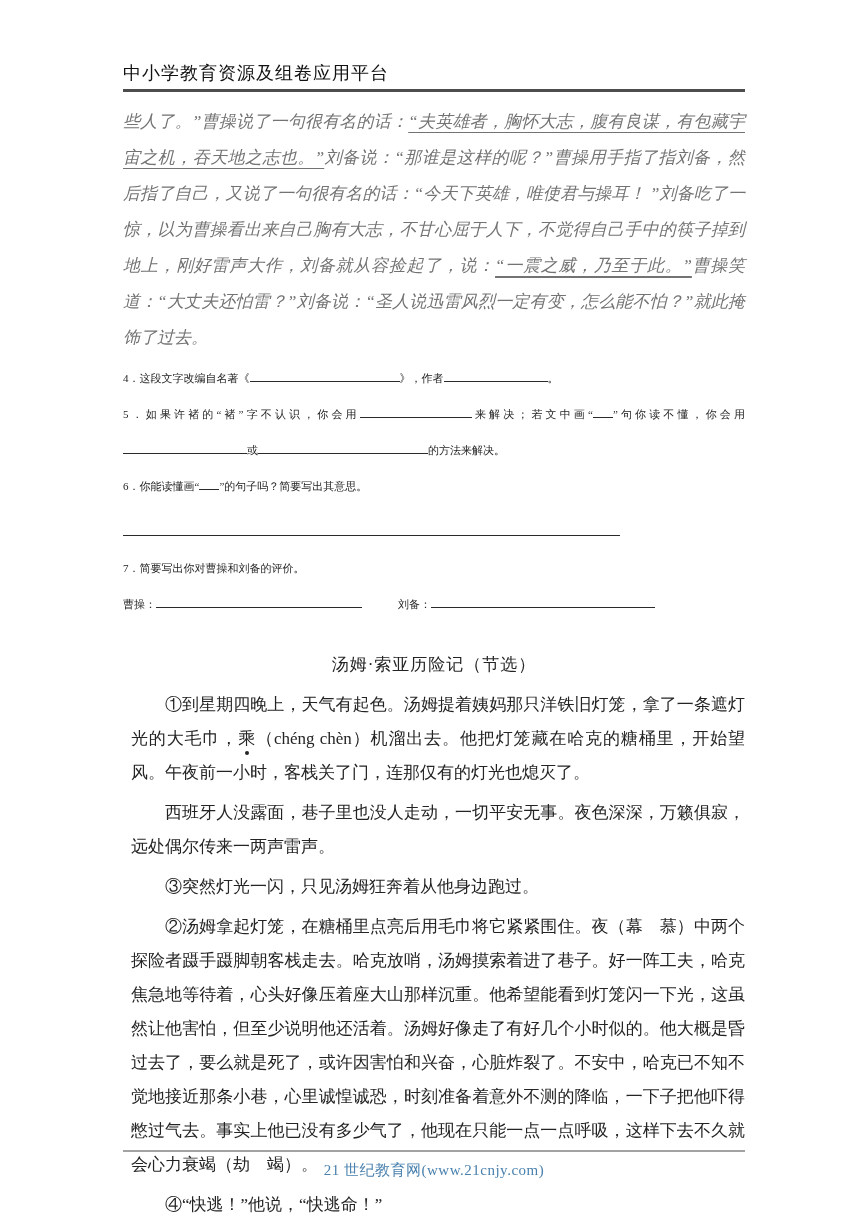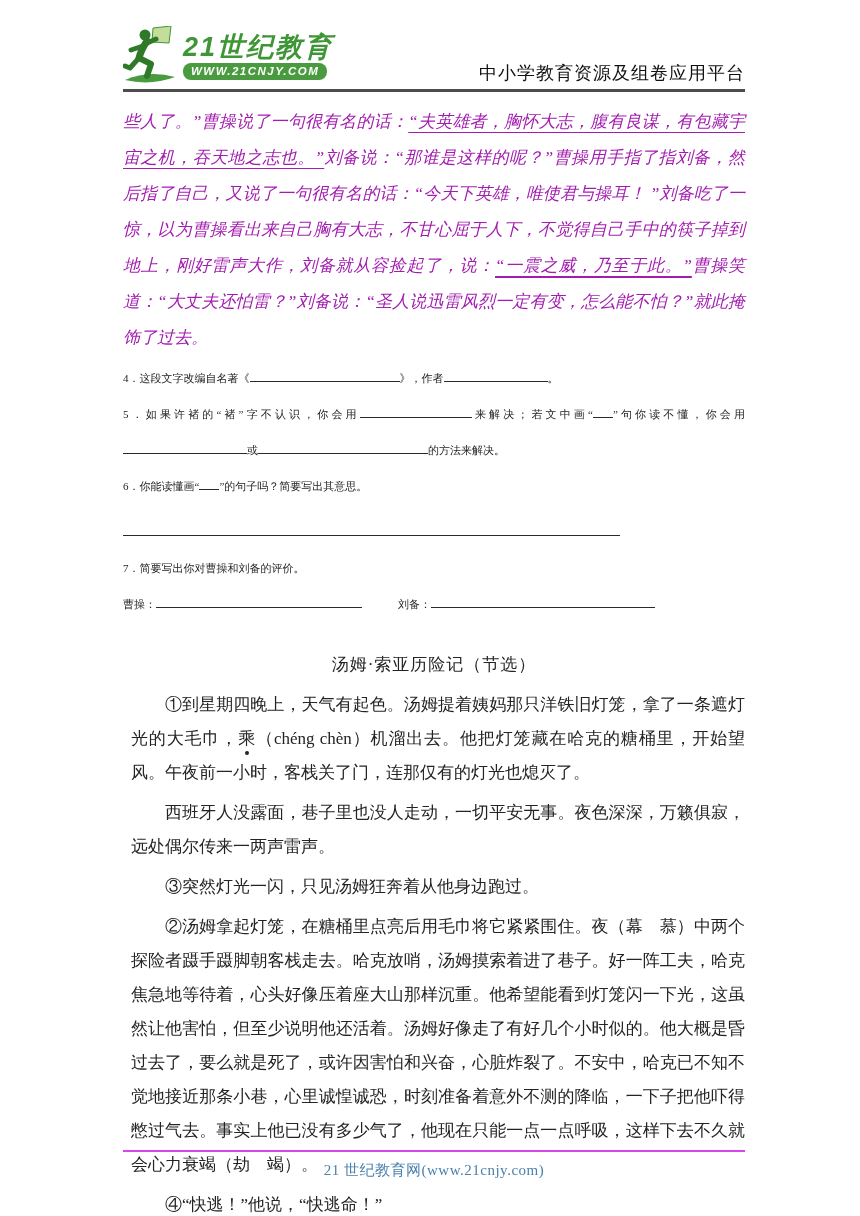--- a/index.html
+++ b/index.html
@@ -58,21 +58,21 @@
   }
 
   
   .passage1 {
     margin-top: 12px;
     font-size: 17px;
     line-height: 36px;
     text-align: justify;
     text-justify: inter-ideograph;
     font-style: italic;
-    color: #a21caf;
+    color: #737373;
   }
   .u-thin {
     text-decoration: underline;
     text-underline-offset: 5px;
     text-decoration-thickness: 1px;
   }
   .u-bold {
     text-decoration: underline;
     text-underline-offset: 5px;
     text-decoration-thickness: 2px;
@@ -134,52 +134,36 @@
     border-radius: 50%;
     background: #242424;
   }
 
   
   .footer {
     position: absolute;
     left: 123px;
     right: 115px;
     top: 1150px;
-    border-top: 2px solid #d946ef;
+    border-top: 2px solid #a3a3a3;
     text-align: center;
     padding-top: 9px;
   }
   .footer-link {
     color: #4a81ae;
     font-size: 15px;
     letter-spacing: 0.5px;
   }
 </style>
 </head>
 <body>
 
 <div class="page">
 
   <div class="header">
-    <div class="brand">
-      <svg width="54" height="60" viewBox="0 0 54 60" aria-hidden="true">
-        <path d="M2 54 Q26 44 52 51 Q28 60 2 54 Z" fill="#4a9b3f"></path>
-        <polygon points="30,2 48,0 46,17 29,16" fill="#c4dd9a" stroke="#3f9636" stroke-width="1"></polygon>
-        <circle cx="22" cy="9" r="5.5" fill="#2f7a28"></circle>
-        <path d="M24 15 Q18 24 16 32" stroke="#2f7a28" stroke-width="7" fill="none" stroke-linecap="round"></path>
-        <path d="M22 18 L33 13" stroke="#2f7a28" stroke-width="5" fill="none" stroke-linecap="round"></path>
-        <path d="M20 20 L8 24" stroke="#2f7a28" stroke-width="5" fill="none" stroke-linecap="round"></path>
-        <path d="M16 32 L28 38 L24 50" stroke="#2f7a28" stroke-width="6" fill="none" stroke-linecap="round" stroke-linejoin="round"></path>
-        <path d="M15 33 L7 42 L2 40" stroke="#2f7a28" stroke-width="5" fill="none" stroke-linecap="round" stroke-linejoin="round"></path>
-      </svg>
-      <div class="brand-text">
-        <div class="brand-title">21世纪教育</div>
-        <div class="brand-banner">WWW.21CNJY.COM</div>
-      </div>
-    </div>
     <div class="platform">中小学教育资源及组卷应用平台</div>
   </div>
 
   <div class="passage1">
     <span>些人了。”曹操说了一句很有名的话：</span><span class="u-thin">“夫英雄者，胸怀大志，腹有良谋，有包藏宇宙之机，吞天地之志也。”</span><span>刘备说：“那谁是这样的呢？”曹操用手指了指刘备，然后指了自己，又说了一句很有名的话：“今天下英雄，唯使君与操耳！ ”刘备吃了一惊，以为曹操看出来自己胸有大志，不甘心屈于人下，不觉得自己手中的筷子掉到地上，刚好雷声大作，刘备就从容捡起了，说：</span><span class="u-bold">“一震之威，乃至于此。”</span><span>曹操笑道：“大丈夫还怕雷？”刘备说：“圣人说迅雷风烈一定有变，怎么能不怕？”就此掩饰了过去。</span>
   </div>
 
   <div class="questions">
 
     <div class="question">

